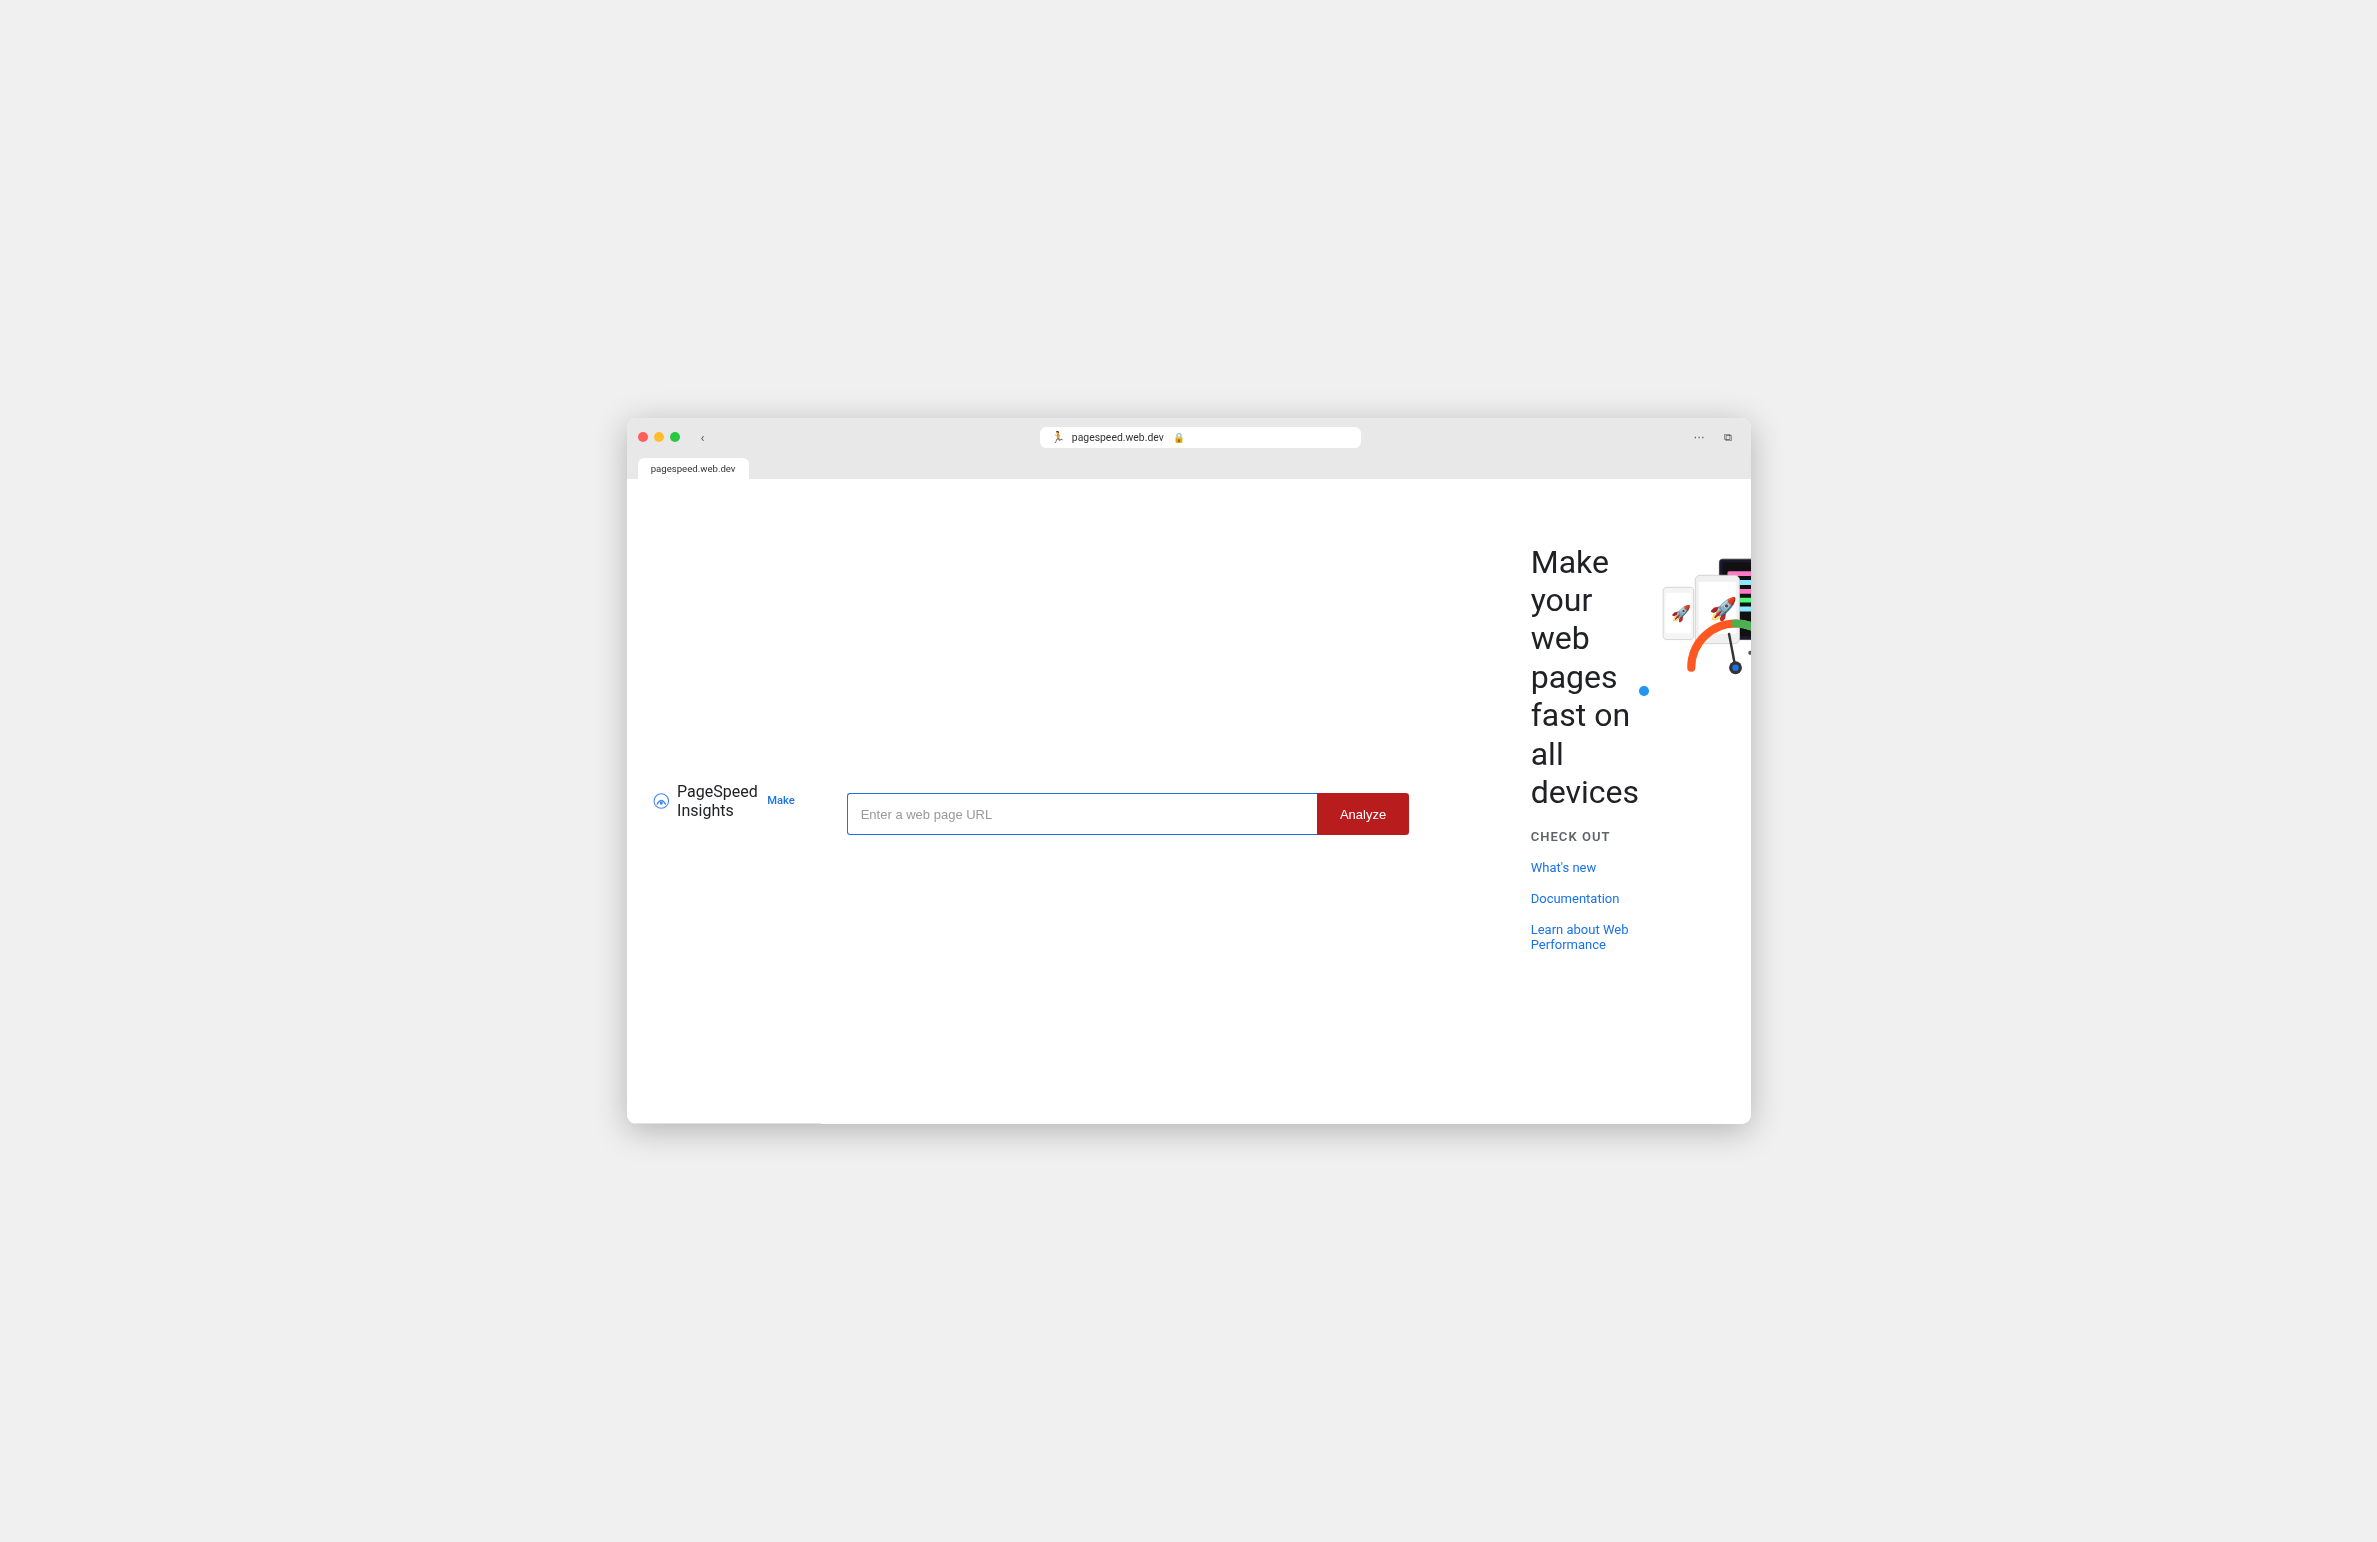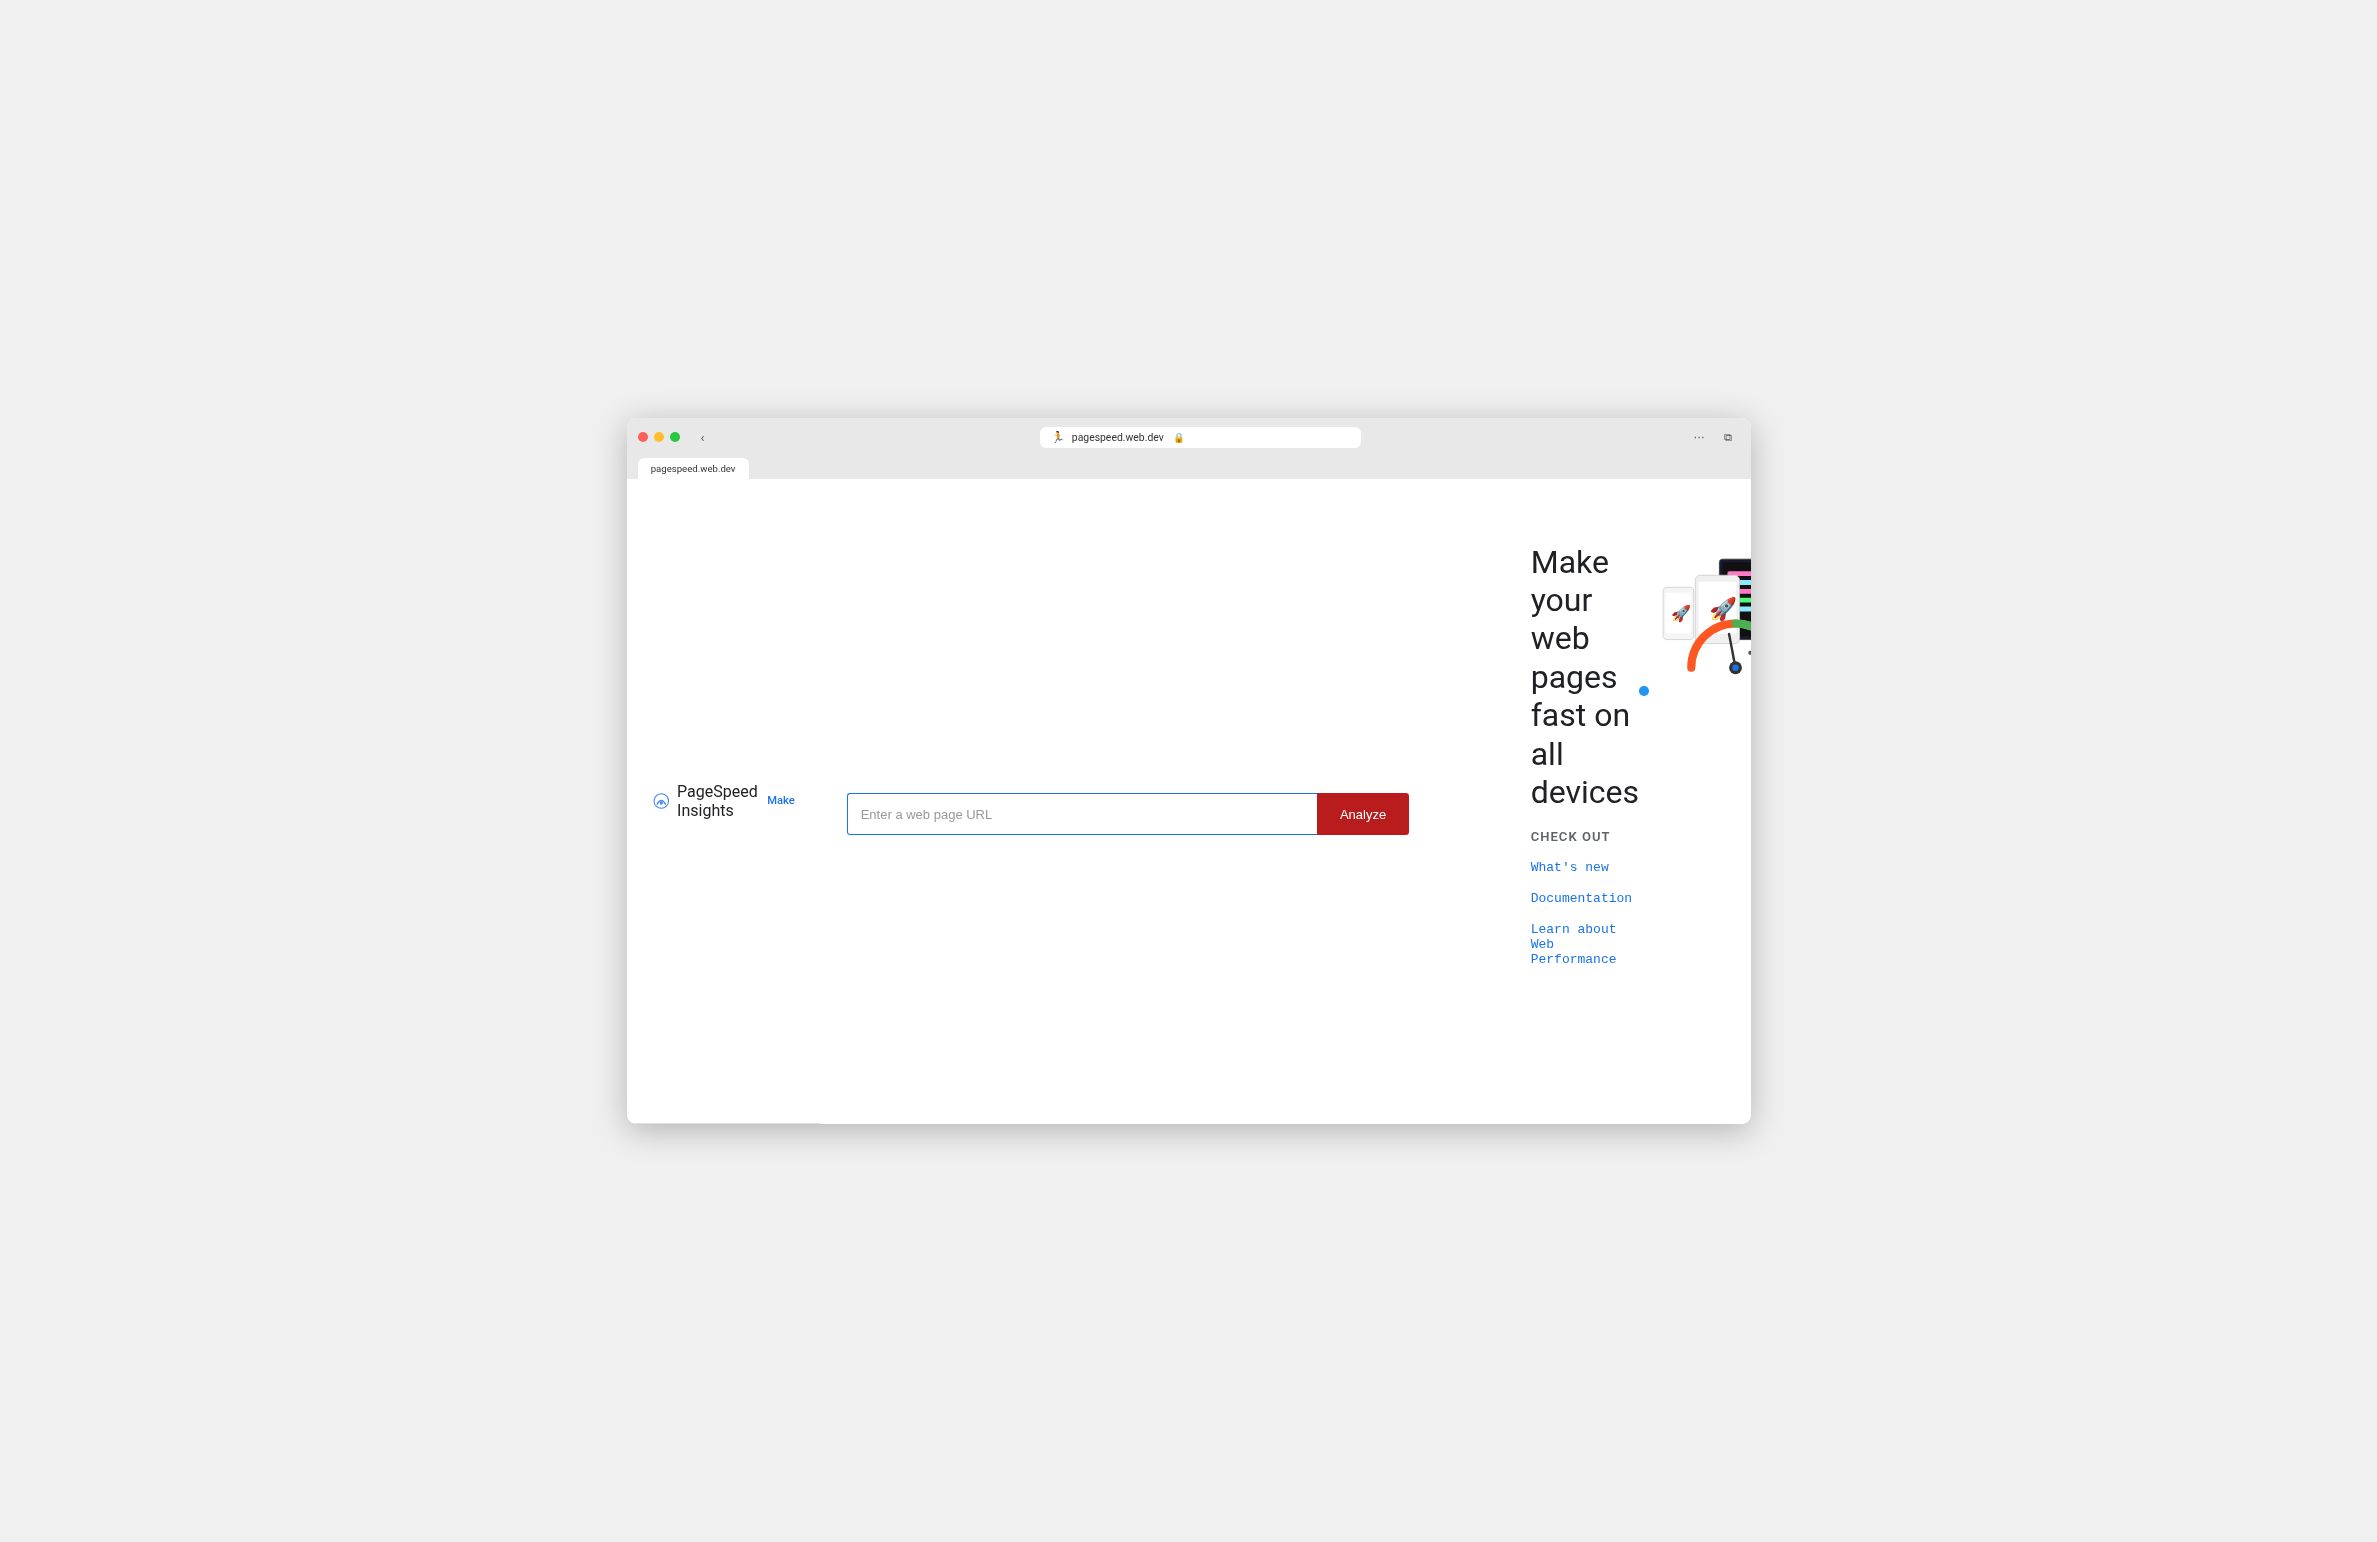--- a/index.html
+++ b/index.html
@@ -241,21 +241,20 @@
       display: flex;
       flex-direction: column;
       gap: 16px;
     }
 
     .content-link {
       color: #1a73e8;
       font-size: 13px;
       text-decoration: none;
       cursor: pointer;
-      font-family: Liberation Mono, monospace;
     }
 
     
     .content-right {
       width: 193px;
       height: 161px;
       position: relative;
       flex-shrink: 0;
     }
 

